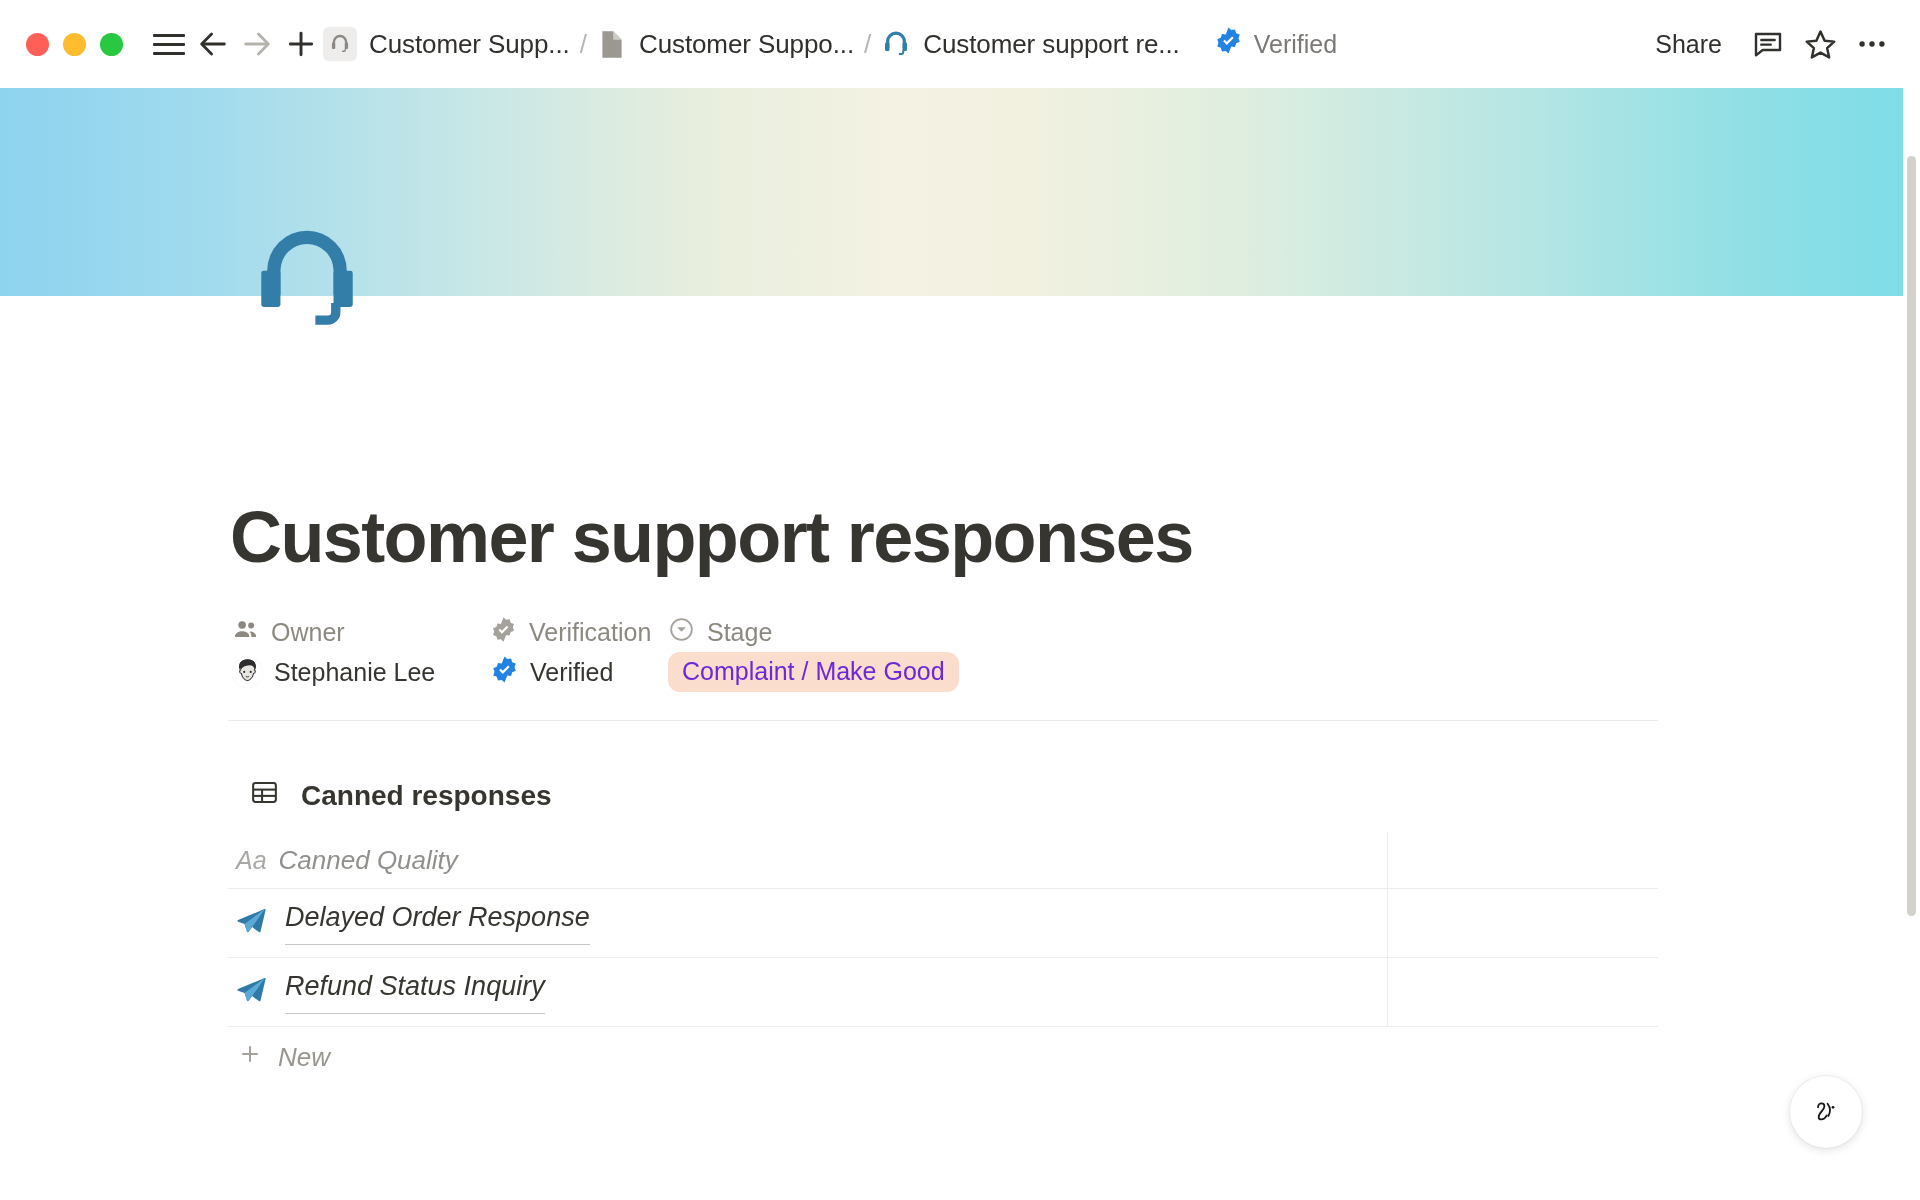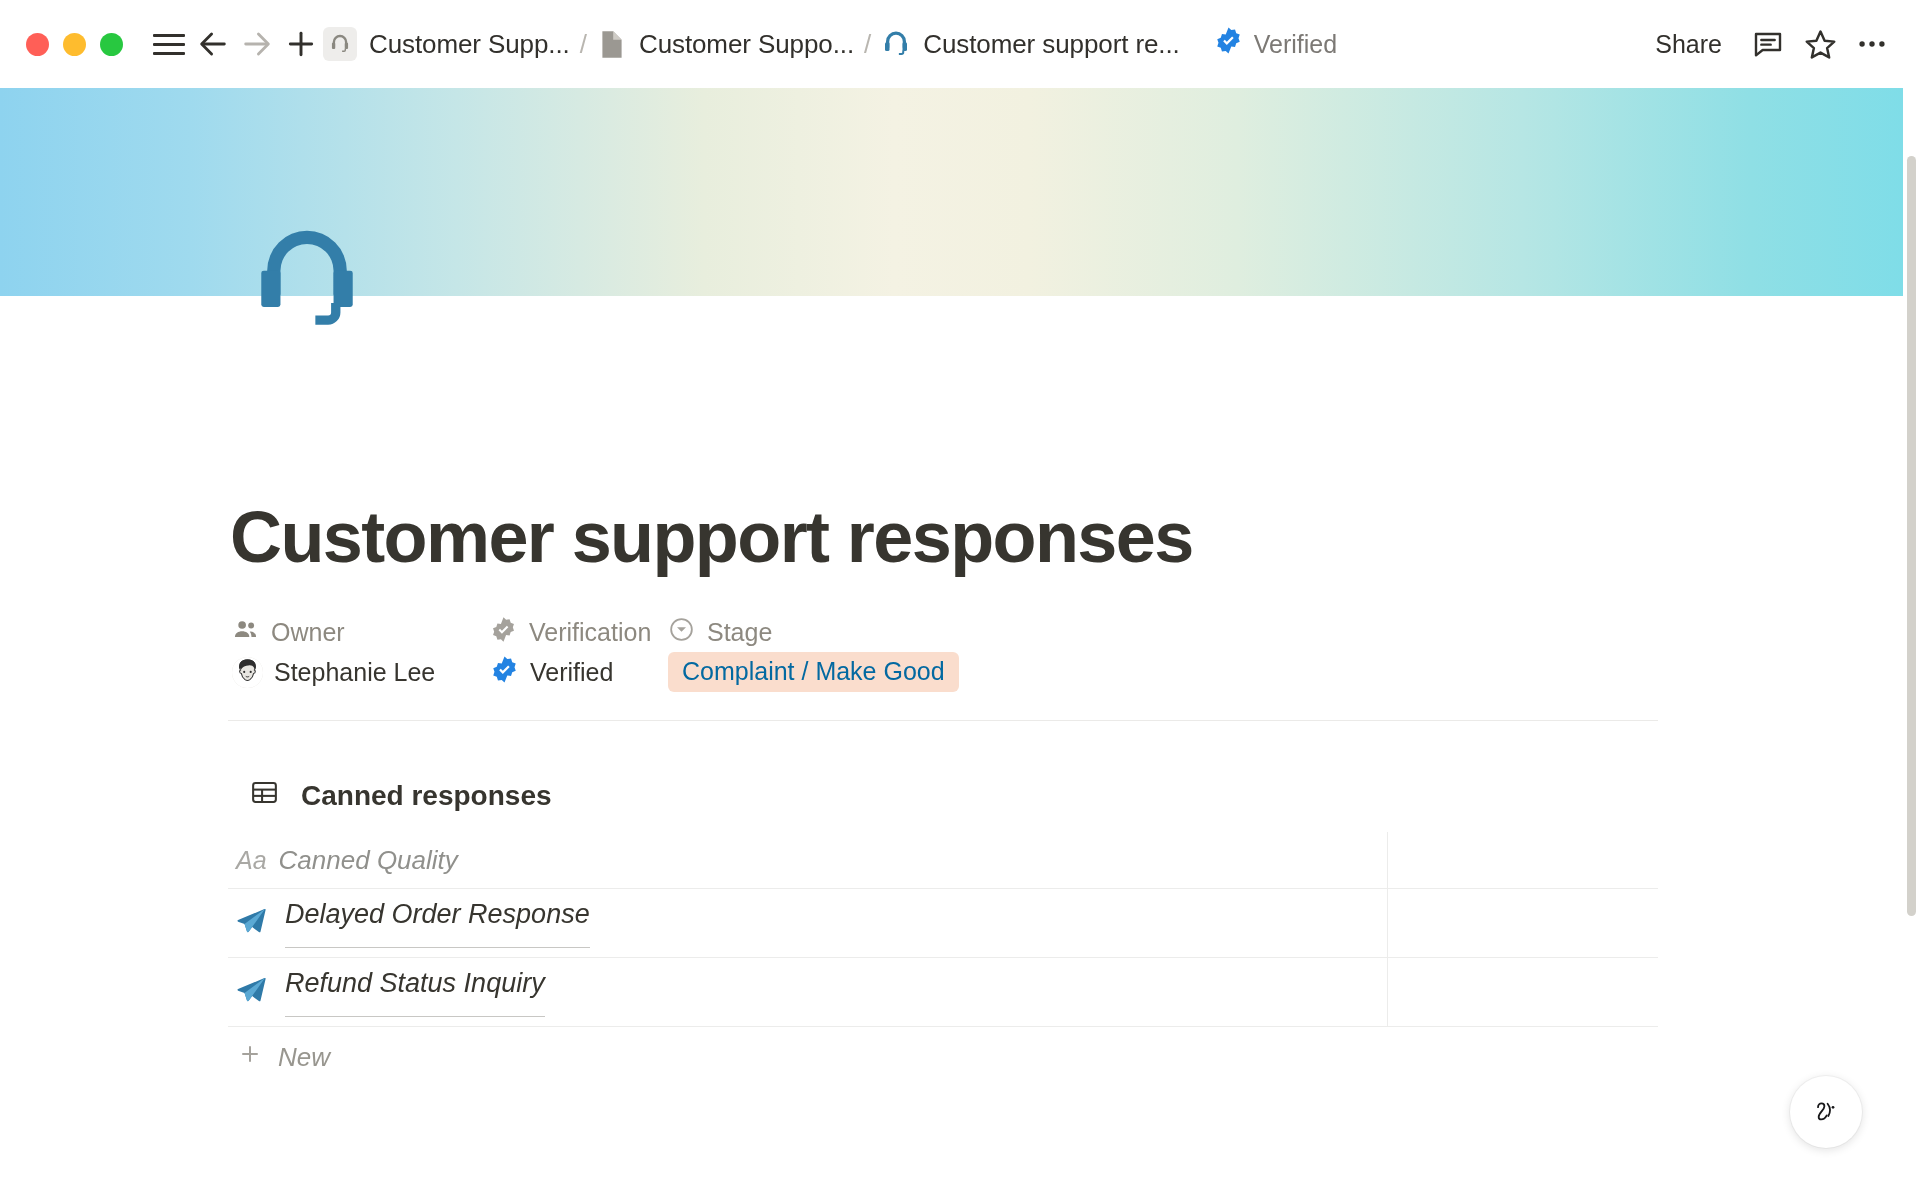--- a/index.html
+++ b/index.html
@@ -102,22 +102,22 @@
   .col-owner  { width: 258px; flex: none; }
   .col-verif  { width: 178px; flex: none; }
   .col-stage  { width: 320px; flex: none; }
 
   .avatar {
     width: 31px; height: 31px; border-radius: 50%;
     overflow: hidden; flex: none; background:#dedbd5;
     display:flex; align-items:center; justify-content:center;
   }
   .tag {
-    background: #faddcd; color: #0369a1;
-    padding: 5px 14px 7px; border-radius: 6px;
+    background: #faddcd; color: #6d28d9;
+    padding: 5px 14px 7px; border-radius: 12px;
     font-size: 25px; line-height: 1.15;
     display: inline-block;
   }
 
   .divider {
     position: absolute; left: 228px; top: 424px;
     width: 1430px; height: 1px; background: #ebeae8;
   }
 
   
@@ -143,21 +143,21 @@
     padding-left: 8px;
     border-right: 1px solid #ececeb;
   }
   .tcell-second { flex: 1; height: 100%; }
   .th-text { color: #90908c; font-size: 26px; display:flex; align-items:center; gap: 12px; }
   .aa { color: #a9a8a4; font-size: 25px; font-weight: 500; }
   .row-title {
     font-size: 27px; color: #37352f;
     border-bottom: 1px solid #c8c7c4;
     line-height: 1.25;
-    padding-bottom: 16px;
+    padding-bottom: 10px;
   }
   .newrow {
     display: flex; align-items: center; gap: 16px;
     height: 60px; padding-left: 10px;
     color: #98968f; font-size: 26px;
   }
 
   
   .scrollbar-track {
     position: absolute; top: 88px; right: 0; width: 17px; height: 1112px;

